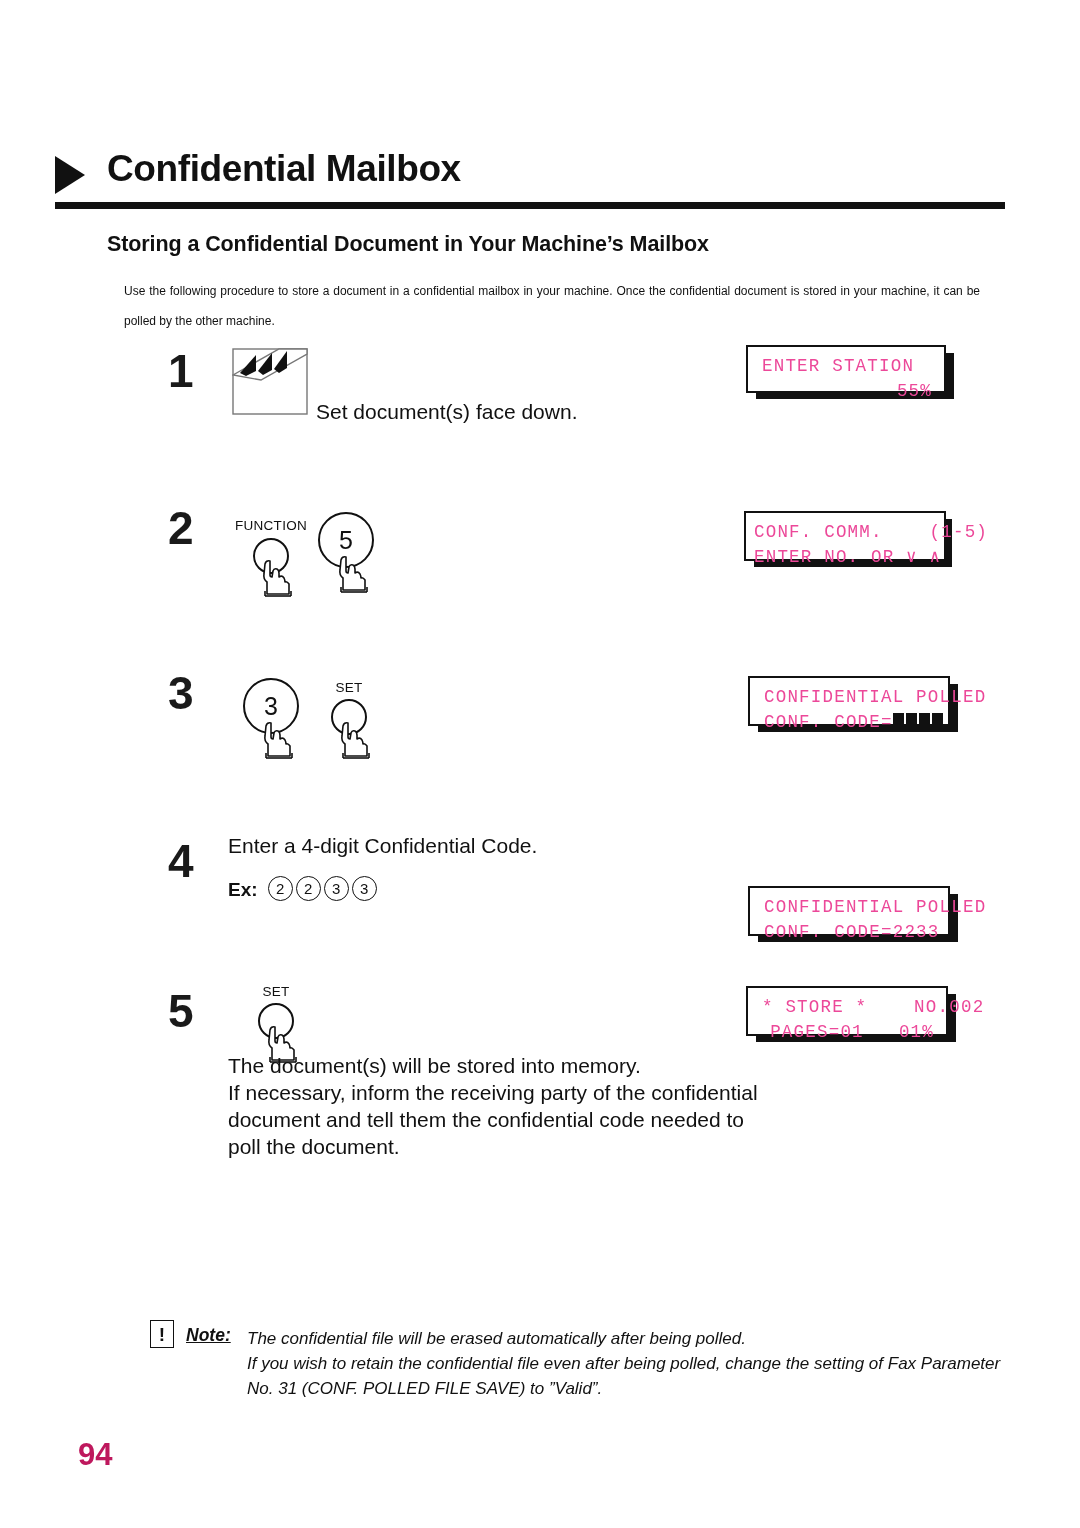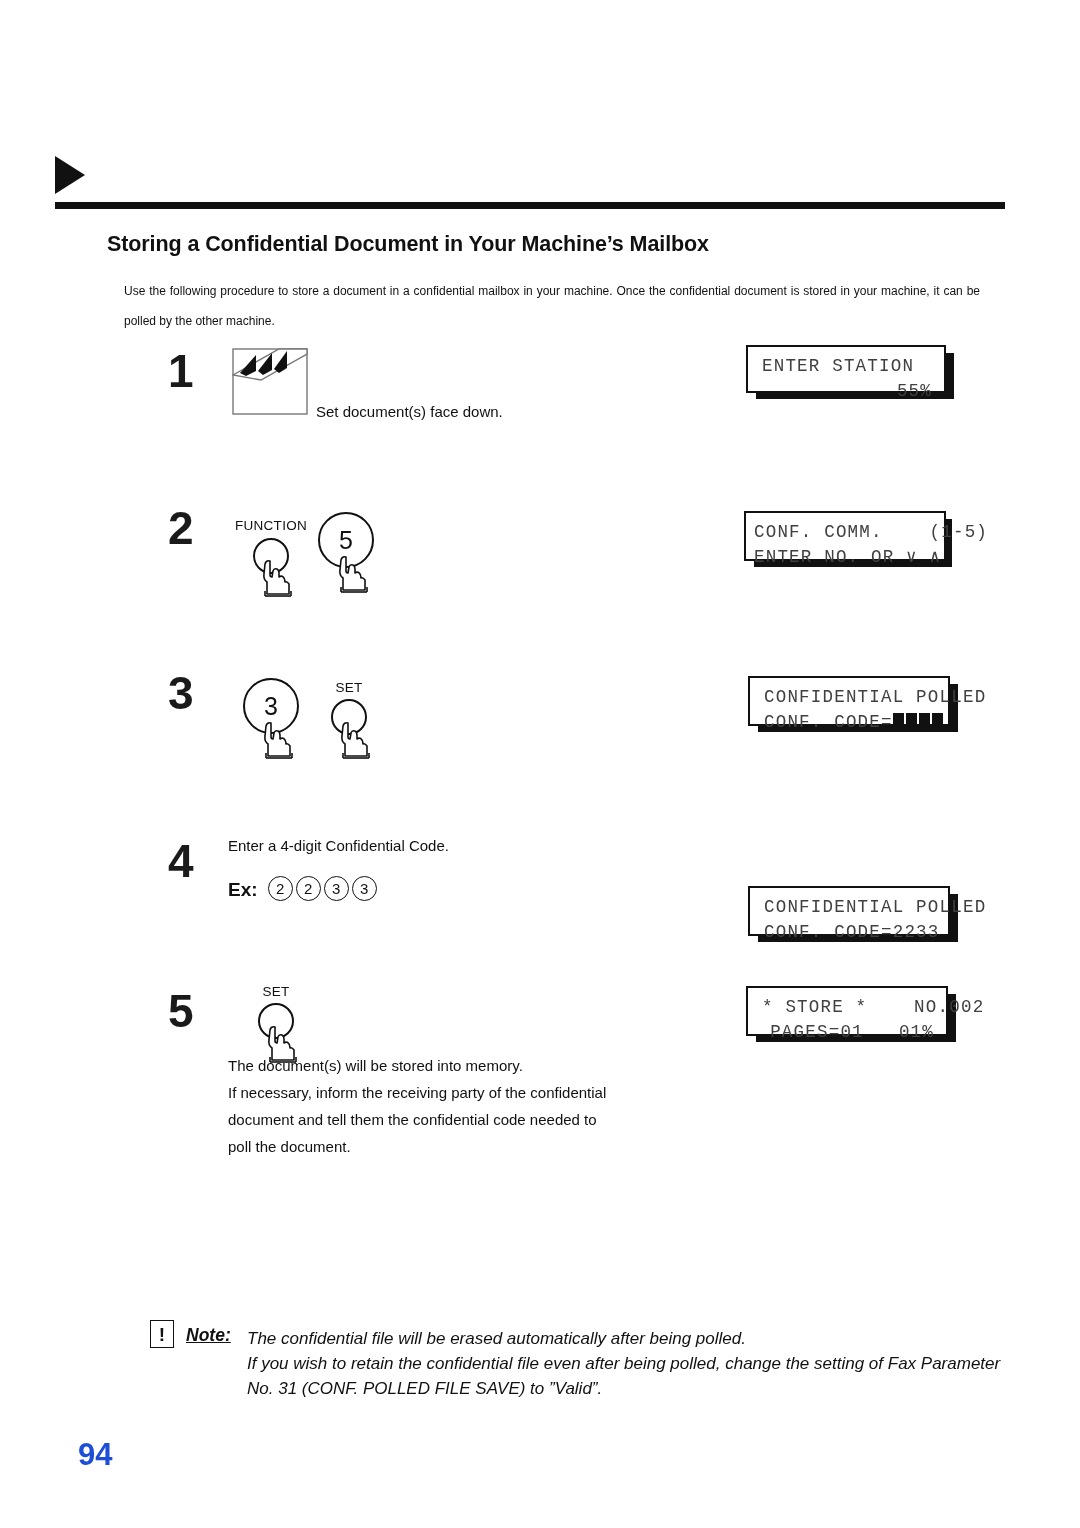--- a/index.html
+++ b/index.html
@@ -78,21 +78,21 @@
   .step-num {
     position: absolute;
     font-size: 46px;
     font-weight: bold;
     color: #1a1a1a;
     line-height: 1;
   }
 
   .step-text {
     position: absolute;
-    font-size: 15px;
+    font-size: 21px;
     line-height: 27px;
   }
 
   
   .doc-icon {
     position: absolute;
     left: 232px;
     top: 348px;
     width: 84px;
     height: 68px;
@@ -142,21 +142,21 @@
 
   
   .lcd {
     position: absolute;
     box-sizing: border-box;
     border: 2.5px solid #111111;
     background: #ffffff;
     font-family: "Liberation Mono", monospace;
     font-size: 17.5px;
     letter-spacing: 1.2px;
-    color: #404040;
+    color: #ec4899;
     padding: 7px 12px 6px 14px;
     line-height: 25px;
     z-index: 2;
   }
   .lcd-shadow {
     position: absolute;
     background: #111111;
     z-index: 1;
   }
   .lcd-line { white-space: pre; }
@@ -240,28 +240,29 @@
     line-height: 25px;
   }
 
   
   .page-number {
     position: absolute;
     left: 78px;
     top: 1437px;
     font-size: 31px;
     font-weight: bold;
-    color: #1d4ed8;
+    color: #be185d;
   }
 </style>
 </head>
 <body>
 
 <div class="title-block">
   <div class="title-arrow"></div>
+  <div class="title-text">Confidential Mailbox</div>
   <div class="title-rule"></div>
 </div>
 
 <div class="section-heading">Storing a Confidential Document in Your Machine’s Mailbox</div>
 
 <div class="intro">Use the following procedure to store a document in a confidential mailbox in your machine.  Once the confidential document is stored in your machine, it can be polled by the other machine.</div>
 
 <div class="step-num" style="left:168px; top:348px;">1</div>
 
 <div class="doc-icon">

